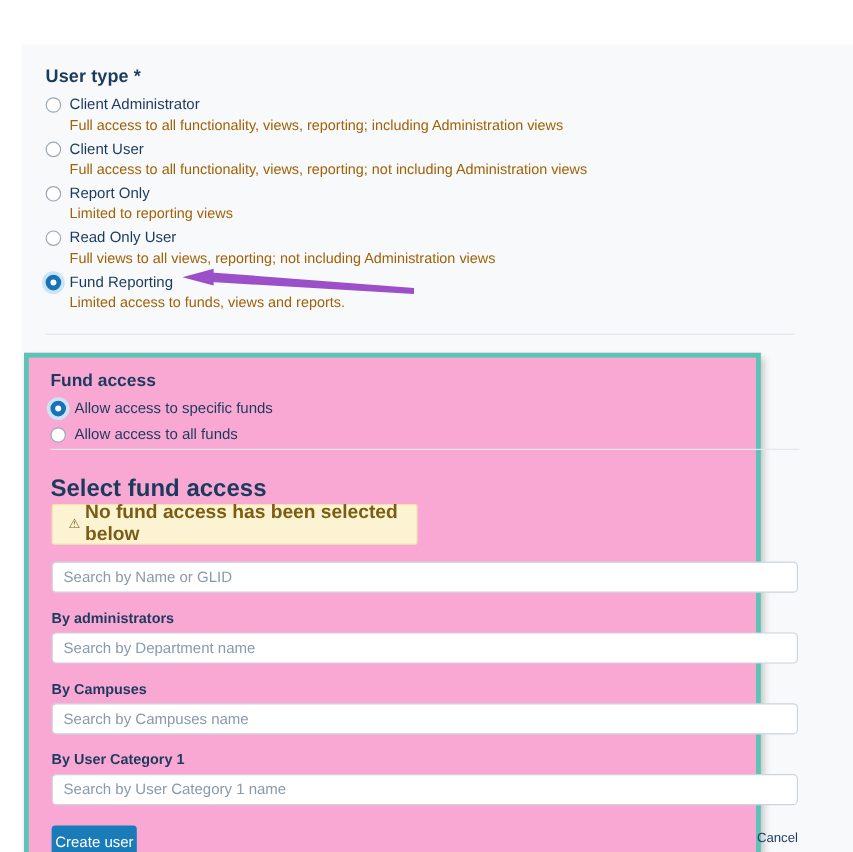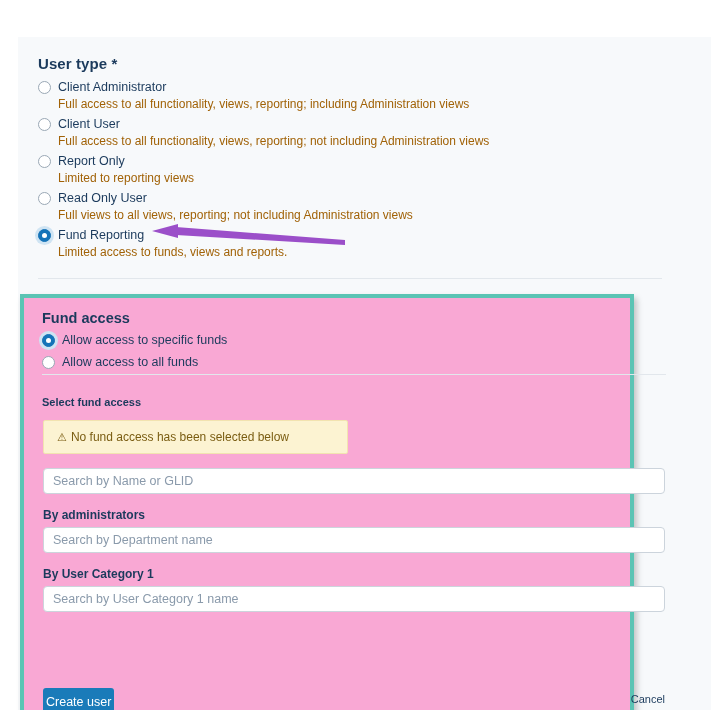--- a/index.html
+++ b/index.html
@@ -120,21 +120,21 @@
   .divider-inner {
     position: absolute;
     left: 18px; top: 76px;
     width: 624px; height: 1px;
     background: #e2e7ec;
   }
 
   .select-title {
     position: absolute;
     left: 18px; top: 98px;
-    font-size: 11px;
+    font-size: 20px;
     font-weight: bold;
     color: #1b3a5c;
   }
 
   
   .warn {
     position: absolute;
     left: 19px; top: 122px;
     width: 305px; height: 34px;
     background: #fcf3d2;
@@ -144,24 +144,23 @@
     align-items: center;
     padding-left: 13px;
   }
   .warn-icon {
     font-size: 11px;
     color: #7a5d12;
     margin-right: 4px;
     line-height: 1;
   }
   .warn-text {
-    font-size: 12px;
-    font-weight: normal;
+    font-size: 16px;
+    font-weight: bold;
     color: #7a5d12;
-    text-align: center;
   }
 
   
   .fields { position: absolute; left: 19px; top: 170px; width: 622px; }
   .field { margin-bottom: 14px; }
   .field-label {
     font-size: 12px;
     font-weight: bold;
     color: #1b3a5c;
     display: block;
@@ -287,20 +286,24 @@
       <div class="fields">
         <div class="field">
           <input class="field-input" type="text" placeholder="Search by Name or GLID" style="">
         </div>
 
         <div class="field">
           <span class="field-label">By administrators</span>
           <input class="field-input" type="text" placeholder="Search by Department name" style="">
         </div>
 
+        <div class="field">
+          <span class="field-label">By Campuses</span>
+          <input class="field-input" type="text" placeholder="Search by Campuses name" style="">
+        </div>
 
         <div class="field">
           <span class="field-label">By User Category 1</span>
           <input class="field-input" type="text" placeholder="Search by User Category 1 name" style="">
         </div>
       </div>
 
       <div class="footer">
         <button class="btn-create">Create user</button>
         <a class="lnk-cancel">Cancel</a>

